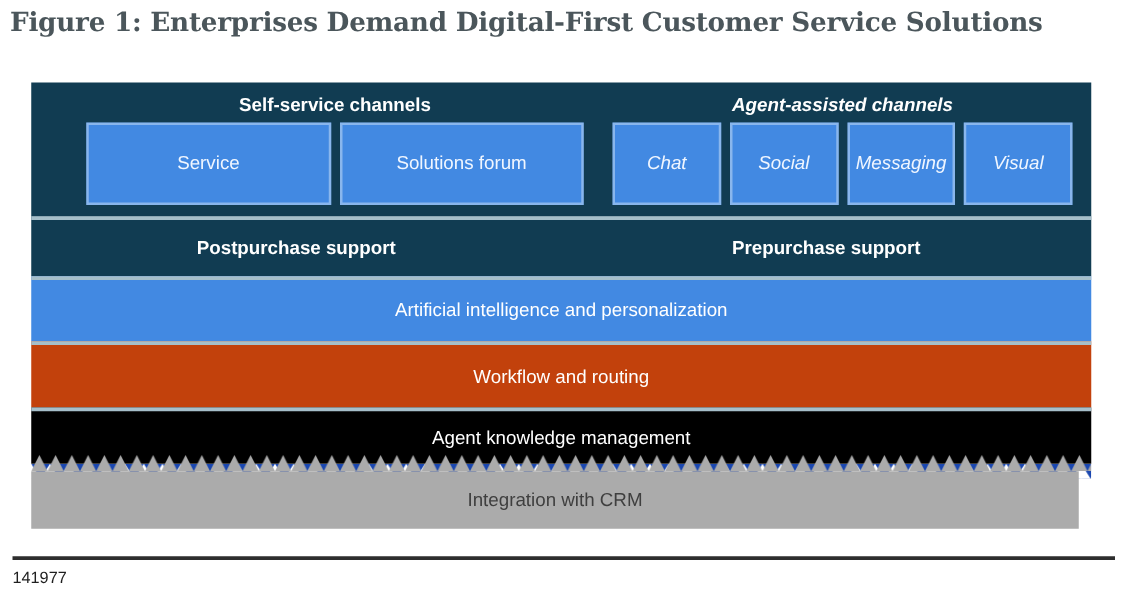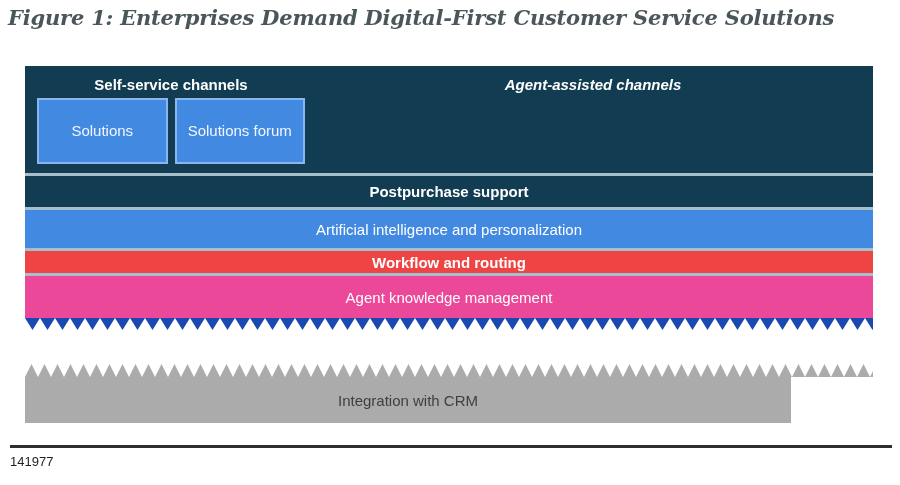--- a/index.html
+++ b/index.html
@@ -3,60 +3,60 @@
 <meta charset="utf-8">
 <style>
   * { margin:0; padding:0; box-sizing:border-box; }
   html,body { background:#ffffff; }
   body {
     width:900px; height:485px; position:relative; overflow:hidden;
     font-family:"Liberation Sans", sans-serif;
   }
   .figure-title {
     position:absolute; top:5px; left:8px;
-    font-family:"DejaVu Serif", serif; font-style:italic; font-weight:bold;
+    font-family:"DejaVu Serif", serif; font-weight:bold;
     font-size:21px; color:#4b565b; letter-spacing:-0.2px; white-space:nowrap;
   }
   .diagram { position:absolute; left:25px; top:66px; width:848px; }
 
   
   .channels { background:#113c52; height:107px; display:flex; padding:6px 15px 0 12px; }
   .group { display:flex; flex-direction:column; }
-  .group-self { width:268px; margin-right:23px; }
+  .group-self { width:398px; margin-right:23px;margin-left:32px; }
   .group-agent { flex:1;font-style:italic; }
   .group-header {
     color:#ffffff; font-weight:bold; font-size:15px; text-align:center;
     height:26px; line-height:25px;
   }
   .boxes { display:flex; gap:7px; height:66px; }
   .channel-box {
     flex:1; background:#4289e2; border:2px solid rgba(255,255,255,0.38);
     color:#f0f6ff; font-size:15px; display:flex; align-items:center;
     justify-content:center; text-align:center; line-height:1.15; padding:2px;
   }
 
   
-  .support-row { background:#113c52; border-top:3px solid #a6bfca; height:34px; display:flex; }
+  .support-row { background:#113c52; border-top:3px solid #a6bfca; height:48px; display:flex; }
   .support-label {
     flex:1; color:#ffffff; font-weight:bold; font-size:15px;
     display:flex; align-items:center; justify-content:center;
   }
 
   
   .bar {
     border-top:3px solid #a6bfca; display:flex; align-items:center;
     justify-content:center; font-size:15px; color:#ffffff;
   }
-  .bar-ai { background:#4289e2; height:41px; }
-  .bar-workflow { background:#ef4444; height:25px;font-weight:bold; }
-  .bar-agent { background:#ec4899; height:45px; }
+  .bar-ai { background:#4289e2; height:52px; }
+  .bar-workflow { background:#c2410c; height:53px; }
+  .bar-agent { background:#000000; height:45px; }
   .teeth { display:block; }
 
   
-  .crm { position:absolute; left:25px; top:364px; width:766px; }
+  .crm { position:absolute; left:25px; top:364px; width:838px; }
   .crm-body {
     background:#ababab; height:46px; display:flex; align-items:center;
     justify-content:center; font-size:15px; color:#3f3f3f;
   }
 
   
   .footer {
     position:absolute; left:10px; right:8px; top:445px;
     border-top:3px solid #2e2e2e; padding-top:6px;
     display:flex; justify-content:space-between; align-items:flex-end;
@@ -67,31 +67,38 @@
 <body>
 
 <div class="figure-title">Figure 1: Enterprises Demand Digital-First Customer Service Solutions</div>
 
 <div class="diagram">
 
   <div class="channels">
     <div class="group group-self">
       <div class="group-header">Self-service channels</div>
       <div class="boxes">
-        <div class="channel-box">Solutions</div>
+        <div class="channel-box">Service</div>
         <div class="channel-box">Solutions forum</div>
       </div>
     </div>
     <div class="group group-agent">
       <div class="group-header">Agent-assisted channels</div>
+      <div class="boxes">
+        <div class="channel-box">Chat</div>
+        <div class="channel-box">Social</div>
+        <div class="channel-box">Messaging</div>
+        <div class="channel-box">Visual</div>
+      </div>
     </div>
   </div>
 
   <div class="support-row">
     <span class="support-label">Postpurchase support</span>
+    <span class="support-label">Prepurchase support</span>
   </div>
 
   <div class="bar bar-ai">Artificial intelligence and personalization</div>
   <div class="bar bar-workflow">Workflow and routing</div>
   <div class="bar bar-agent">Agent knowledge management</div>
 
   <svg class="teeth" width="848" height="12" aria-hidden="true">
     <defs>
       <pattern id="patTeethDown" width="15" height="12" patternUnits="userSpaceOnUse">
         <polygon points="0,0 15,0 7.5,12" fill="#1a47b0"></polygon>

